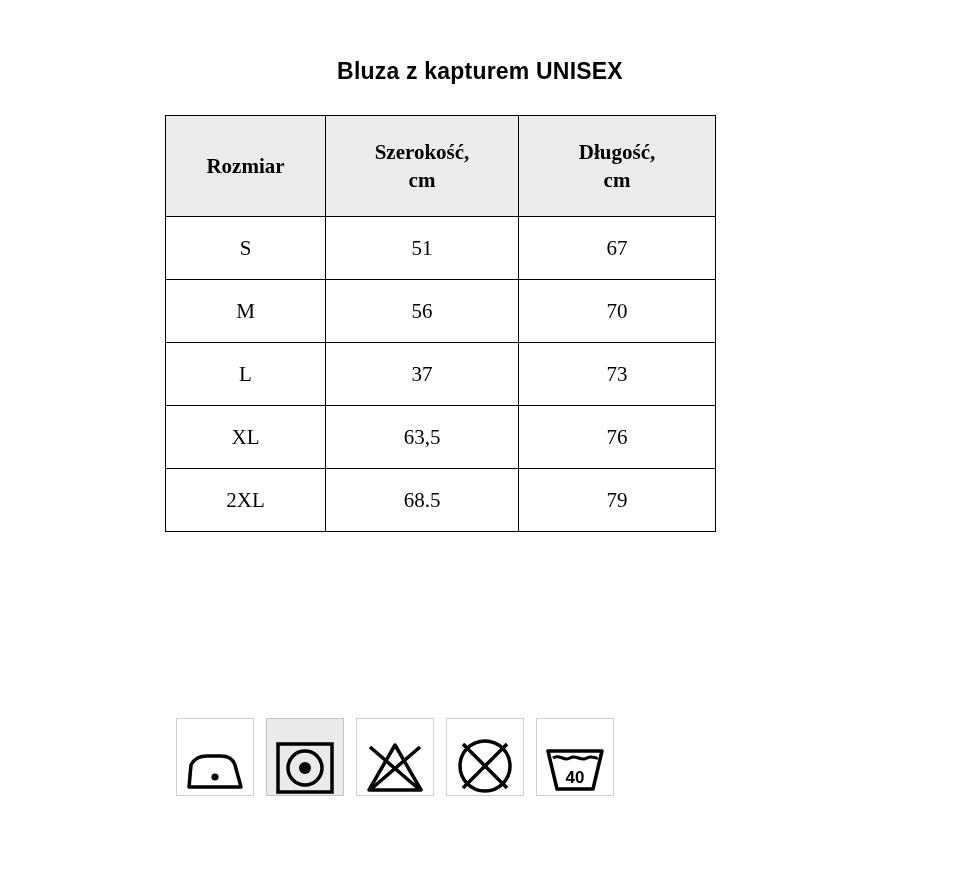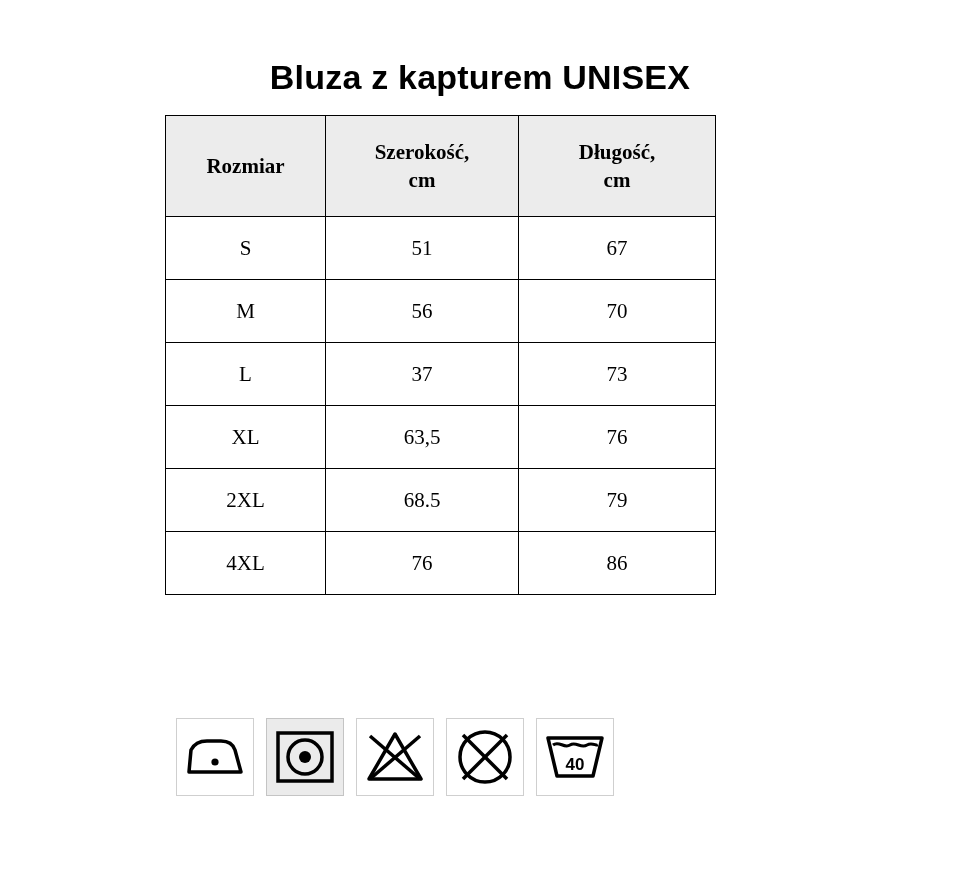--- a/index.html
+++ b/index.html
@@ -21,21 +21,21 @@
     top: 0;
     width: 960px;
     height: 877px;
   }
   .title {
     position: absolute;
     left: 0;
     top: 58px;
     width: 960px;
     text-align: center;
-    font-size: 34px;
+    font-size: 23px;
     font-weight: bold;
     letter-spacing: 0.2px;
     color: #000000;
   }
   .size-table {
     position: absolute;
     left: 165px;
     top: 115px;
     width: 550px;
     border-collapse: collapse;
@@ -72,21 +72,21 @@
     top: 718px;
     display: flex;
     gap: 12px;
   }
   .care-icon {
     width: 78px;
     height: 78px;
     border: 1px solid #cfcfcf;
     background: #ffffff;
     display: flex;
-    align-items: center;
+    align-items: flex-end;
     justify-content: center;
     box-sizing: border-box;
   }
   .care-icon.shaded {
     background: #ebebeb;
     border-color: #c4c4c4;
   }
   .care-icon svg {
     display: block;
   }
@@ -138,25 +138,20 @@
       <tr>
         <td>XL</td>
         <td>63,5</td>
         <td>76</td>
       </tr>
       <tr>
         <td>2XL</td>
         <td>68.5</td>
         <td>79</td>
       </tr>
-      <tr>
-        <td>4XL</td>
-        <td>76</td>
-        <td>86</td>
-      </tr>
     </tbody>
   </table>
 
   <div class="care-row">
 
     <div class="care-icon">
       <svg width="60" height="46" viewBox="0 0 60 46" aria-hidden="true">
         <path d="M4 38 H56 L50 16 C48 10 43 7 36 7 H22 C14 7 9 10 6 16 Z" fill="none" stroke="#000000" stroke-width="3.5" stroke-linejoin="round"></path>
         <circle cx="30" cy="28" r="3.6" fill="#000000"></circle>
       </svg>

